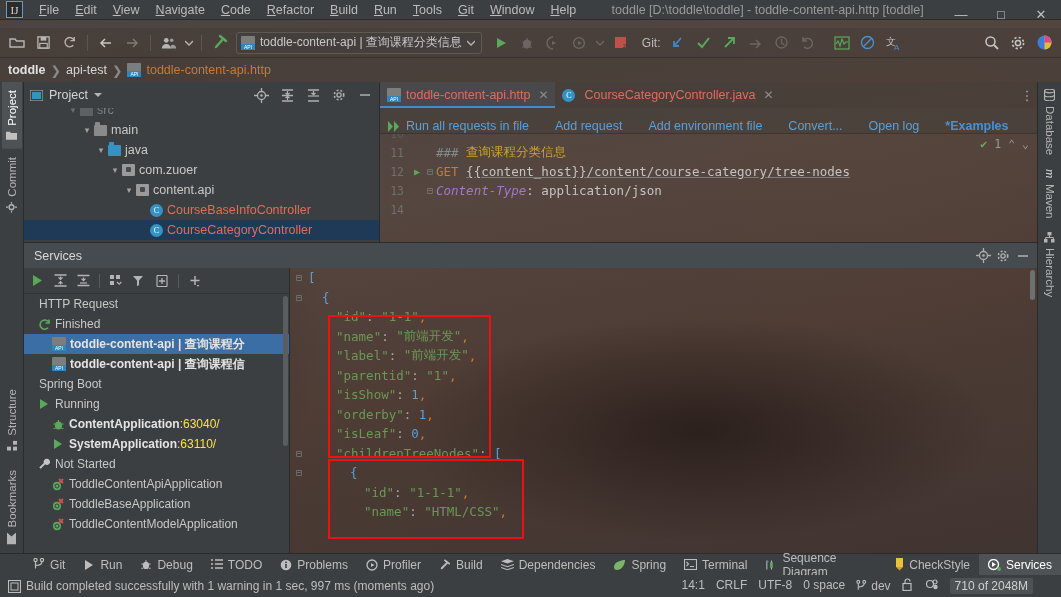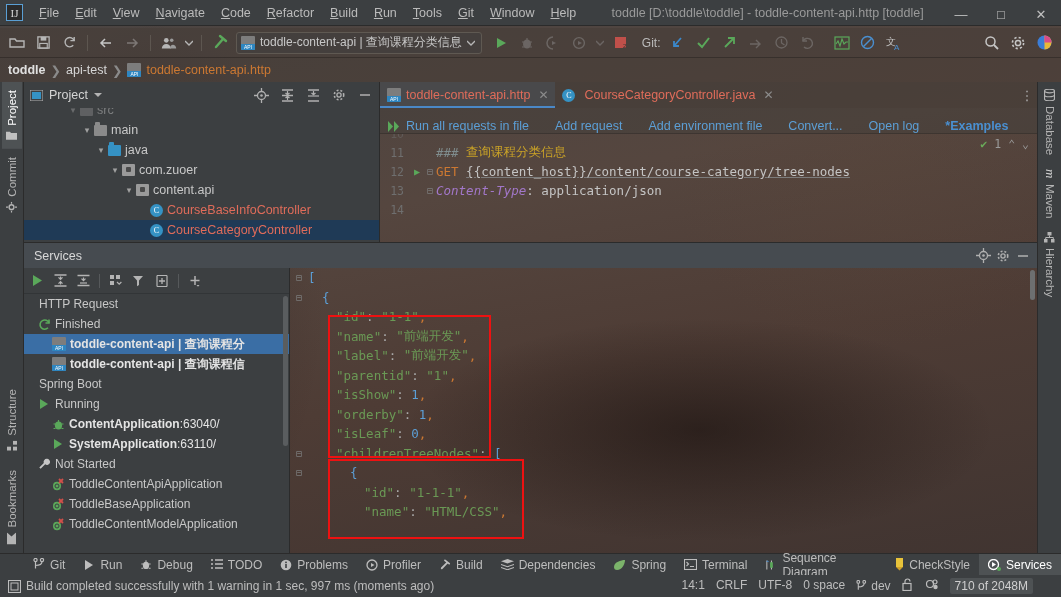--- a/index.html
+++ b/index.html
@@ -21,21 +21,21 @@
   #bgart {
     position:absolute; inset:0; pointer-events:none;
     background:
       radial-gradient(ellipse 420px 160px at 700px 430px, rgba(20,12,10,.55), transparent 70%),
       radial-gradient(ellipse 300px 240px at 880px 180px, rgba(90,70,58,.35), transparent 70%),
       radial-gradient(ellipse 250px 400px at 150px 300px, rgba(30,22,20,.35), transparent 70%);
   }
 
   
   #titlebar {
-    position:absolute; left:0; top:0; width:1061px; height:26px;
+    position:absolute; left:0; top:0; width:1061px; height:20px;
     background:#3c3f41; display:flex; align-items:center;
     border-bottom:1px solid #2b2b2b; z-index:30;
   }
   .ij-logo {
     width:17px; height:17px; margin:0 8px 0 6px; flex:none;
     border:1px solid #5a9fd4; background:#2b2b2b;
     display:flex; align-items:center; justify-content:center;
     font-family:"Liberation Serif", serif; font-size:11px; color:#d8d8d8;
   }
   .menu { display:flex; align-items:center; }
@@ -225,21 +225,21 @@
     background:#3c3f41; border-bottom:1px solid #323537;
   }
   .st-ico{width:22px;height:22px;display:flex;align-items:center;justify-content:center;color:#b4b4b4;}
   .st-sep{width:1px;height:14px;background:#56595b;margin:0 4px;flex:none;}
   #svc-tree { flex:1; overflow:hidden; font-size:12px; position:relative; background:#3c3f41;}
   .snode{display:flex;align-items:center;height:20px;white-space:nowrap;padding-left:2px;}
   .snode.sel{background:#3a6ea5;}
   .sarrow{width:13px;text-align:center;color:#a0a0a0;font-size:9px;flex:none;}
   .slabel{color:#c8c8c8;}
   .slabel.b{font-weight:bold;color:#e4e4e4;}
-  .sport{color:#e5e5e5;}
+  .sport{color:#fde047;}
   .icon-sq{width:13px;height:13px;flex:none;margin-right:4px;}
   .svc-scroll{position:absolute;right:1px;top:2px;width:5px;height:150px;background:#5a5d5f;border-radius:3px;}
 
   
   #json {
     flex:1; position:relative; overflow:hidden;
     font-family:"DejaVu Sans Mono","Liberation Mono",monospace; font-size:12.5px;
     background:transparent;
   }
   .jline{display:flex;align-items:center;height:19.5px;white-space:pre;}

